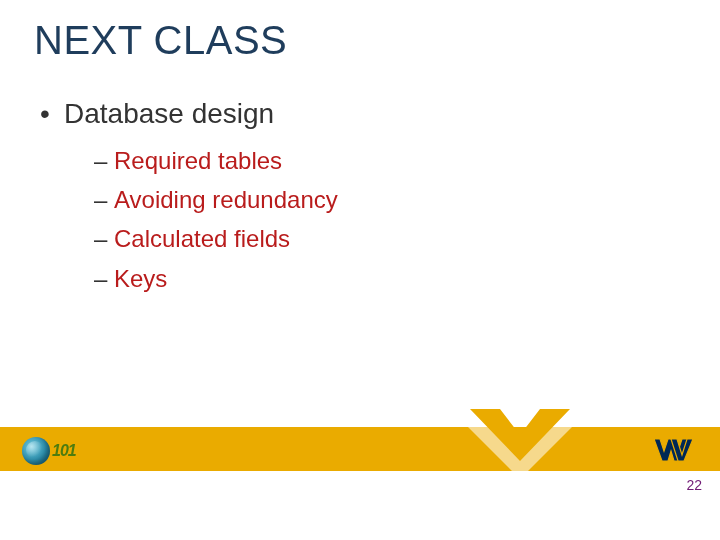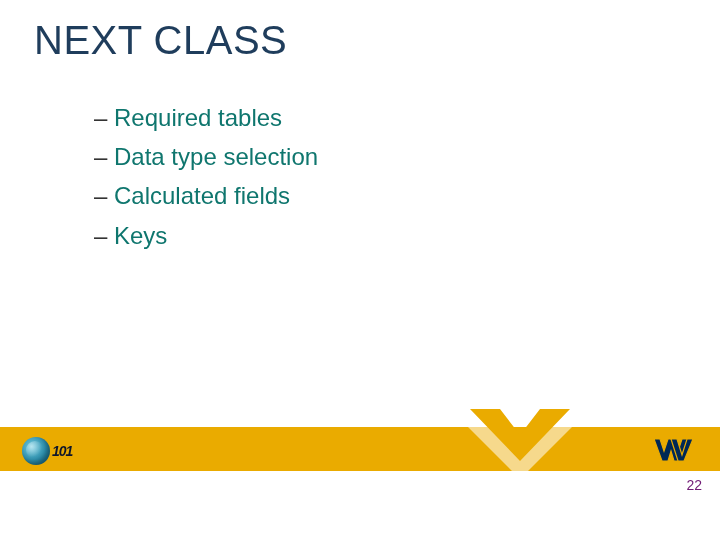--- a/index.html
+++ b/index.html
@@ -37,21 +37,21 @@
     color: #333;
     font-size: 28px;
   }
   .sublist {
     margin-left: 56px;
     margin-top: 6px;
     margin-bottom: 16px;
   }
   .bullet-l2 {
     font-size: 24px;
-    color: #0f766e;
+    color: #b91c1c;
     margin-bottom: 8px;
     padding-left: 20px;
     position: relative;
     line-height: 1.3;
   }
   .bullet-l2::before {
     content: "–";
     position: absolute;
     left: 0;
     top: 0;
@@ -89,23 +89,23 @@
     box-shadow: inset -3px -3px 4px rgba(0,0,0,0.25);
   }
   .globe::after {
     content: "";
     position: absolute;
     inset: 4px 6px 6px 4px;
     border-radius: 50%;
     background: radial-gradient(circle at 30% 30%, rgba(255,255,255,0.5), transparent 60%);
   }
   .txt101 {
-    font-size: 14px;
+    font-size: 16px;
     font-weight: 700;
-    color: #0f172a;
+    color: #4d7c0f;
     font-style: italic;
     letter-spacing: -1px;
   }
   .wv-logo {
     position: absolute;
     right: 26px;
     bottom: 34px;
     width: 42px;
     height: 30px;
   }
@@ -118,23 +118,24 @@
   }
 </style>
 </head>
 <body>
 
 <div class="slide">
 
   <h1 class="title">NEXT CLASS</h1>
 
   <div class="content">
+    <div class="bullet-l1">Database design</div>
     <div class="sublist">
       <div class="bullet-l2">Required tables</div>
-      <div class="bullet-l2">Data type selection</div>
+      <div class="bullet-l2">Avoiding redundancy</div>
       <div class="bullet-l2">Calculated fields</div>
       <div class="bullet-l2">Keys</div>
     </div>
   </div>
 
   <div class="footer-band"></div>
 
   <svg class="chevron" viewBox="0 0 140 70">
     <polygon points="0,0 40,0 70,40 100,0 140,0 70,70" fill="rgba(255,255,255,0.55)"></polygon>
     <polygon points="20,0 50,0 70,26 90,0 120,0 70,52" fill="#eaab00"></polygon>

